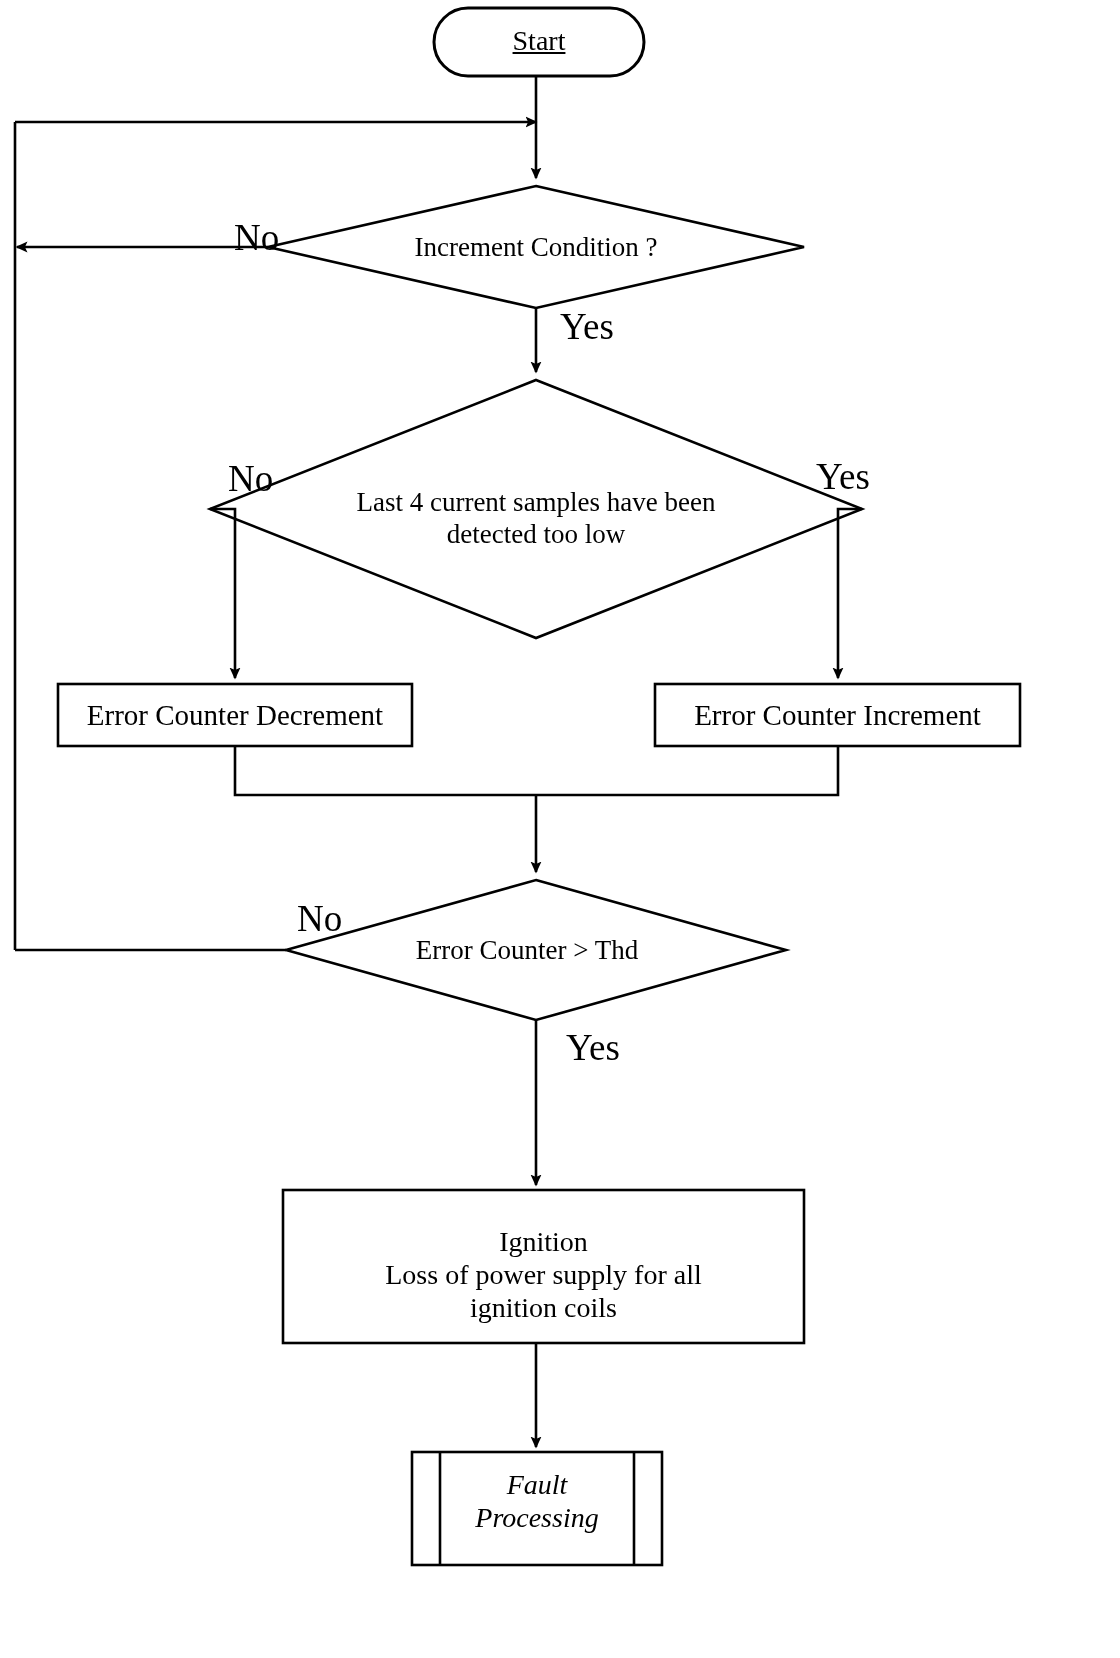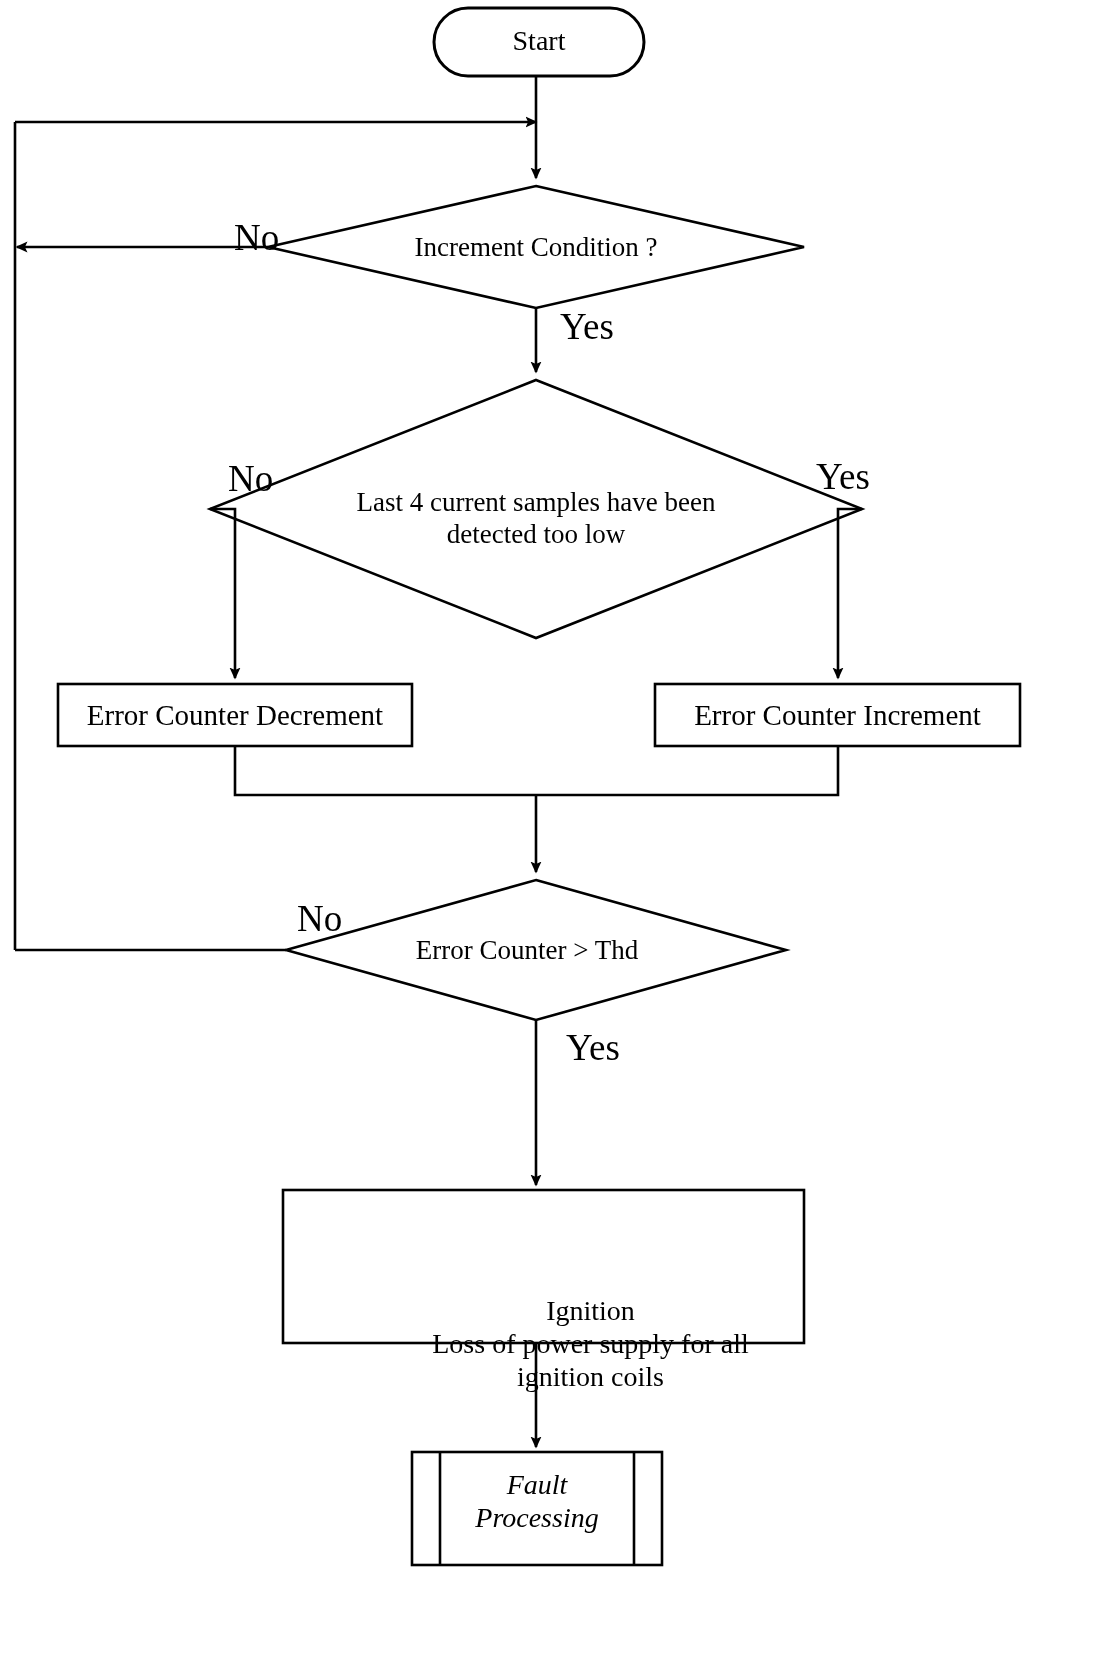--- a/index.html
+++ b/index.html
@@ -33,21 +33,21 @@
     pointer-events: none;
   }
   .edge-label {
     position: absolute;
     color: #000000;
     font-family: "Liberation Serif", "DejaVu Serif", serif;
     font-size: 37px;
     line-height: 1;
     white-space: nowrap;
   }
-  .t-start   { font-size: 28px; }
+  .t-start   { font-size: 28px; text-decoration: underline; }
   .t-diamond { font-size: 27px; }
   .t-box     { font-size: 29px; }
   .t-bigbox  { font-size: 28px; }
   .t-pred    { font-size: 28px; font-style: italic; }
 </style>
 </head>
 <body>
 
 <div id="canvas">
 
@@ -108,21 +108,21 @@
 
   <div class="node-text t-diamond" style="left:276px; top:487px; width:520px;">Last 4 current samples have been
 detected too low</div>
 
   <div class="node-text t-box" style="left:58px; top:698px; width:354px;">Error Counter Decrement</div>
 
   <div class="node-text t-box" style="left:655px; top:698px; width:365px;">Error Counter Increment</div>
 
   <div class="node-text t-diamond" style="left:327px; top:935px; width:400px;">Error Counter &gt;  Thd</div>
 
-  <div class="node-text t-bigbox" style="left:283px; top:1294px; width:521px;padding-left:47px;">Ignition
+  <div class="node-text t-bigbox" style="left:283px; top:1225px; width:521px;">Ignition
 Loss of power supply for all
 ignition coils</div>
 
   <div class="node-text t-pred" style="left:440px; top:1468px; width:194px;">Fault
 Processing</div>
 
   <div class="edge-label" style="left:234px; top:219px;">No</div>
 
   <div class="edge-label" style="left:560px; top:308px;">Yes</div>
 

